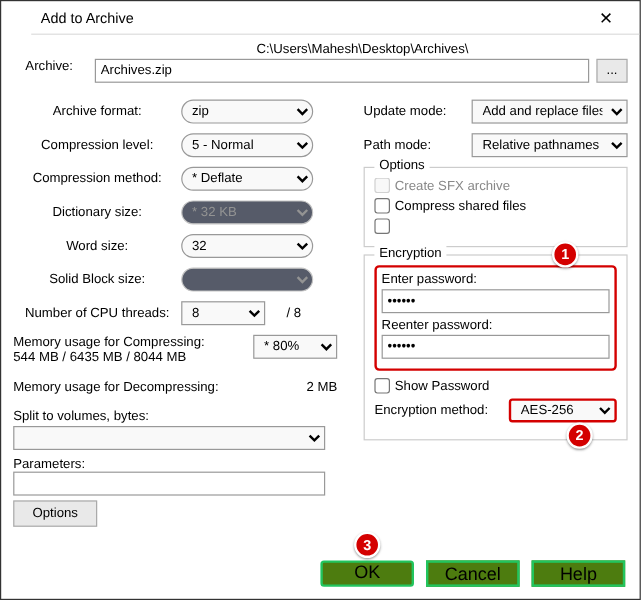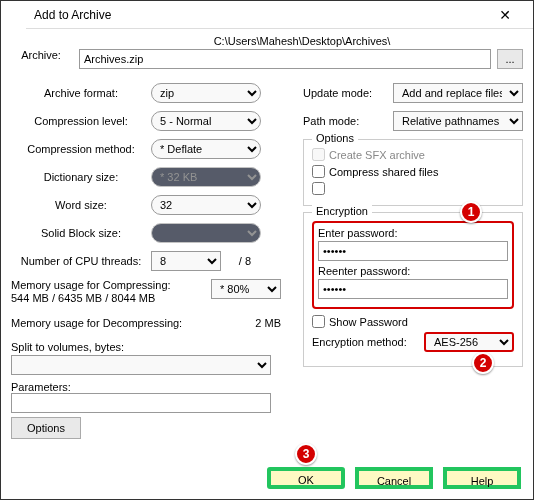--- a/index.html
+++ b/index.html
@@ -139,26 +139,26 @@
     position: absolute;
     bottom: 10px;
     right: 12px;
     display: flex;
     gap: 10px;
     align-items: center;
   }
   .btn {
     width: 78px;
     height: 22px;
-    background: #fef9c3;
-    border: 4px solid #22c55e;
+    background: #4d7c0f;
+    border: 2px solid #22c55e;
     cursor: pointer;
     text-align: center;
     line-height: 20px;
-    font-size: 11px;
+    font-size: 15px;
   }
   .options-btn {
     width: 70px;
     height: 22px;
     background: #e9e9e9;
     border: 1px solid #aaa;
     cursor: pointer;
     text-align: center;
     line-height: 20px;
     font-size: 11px;

